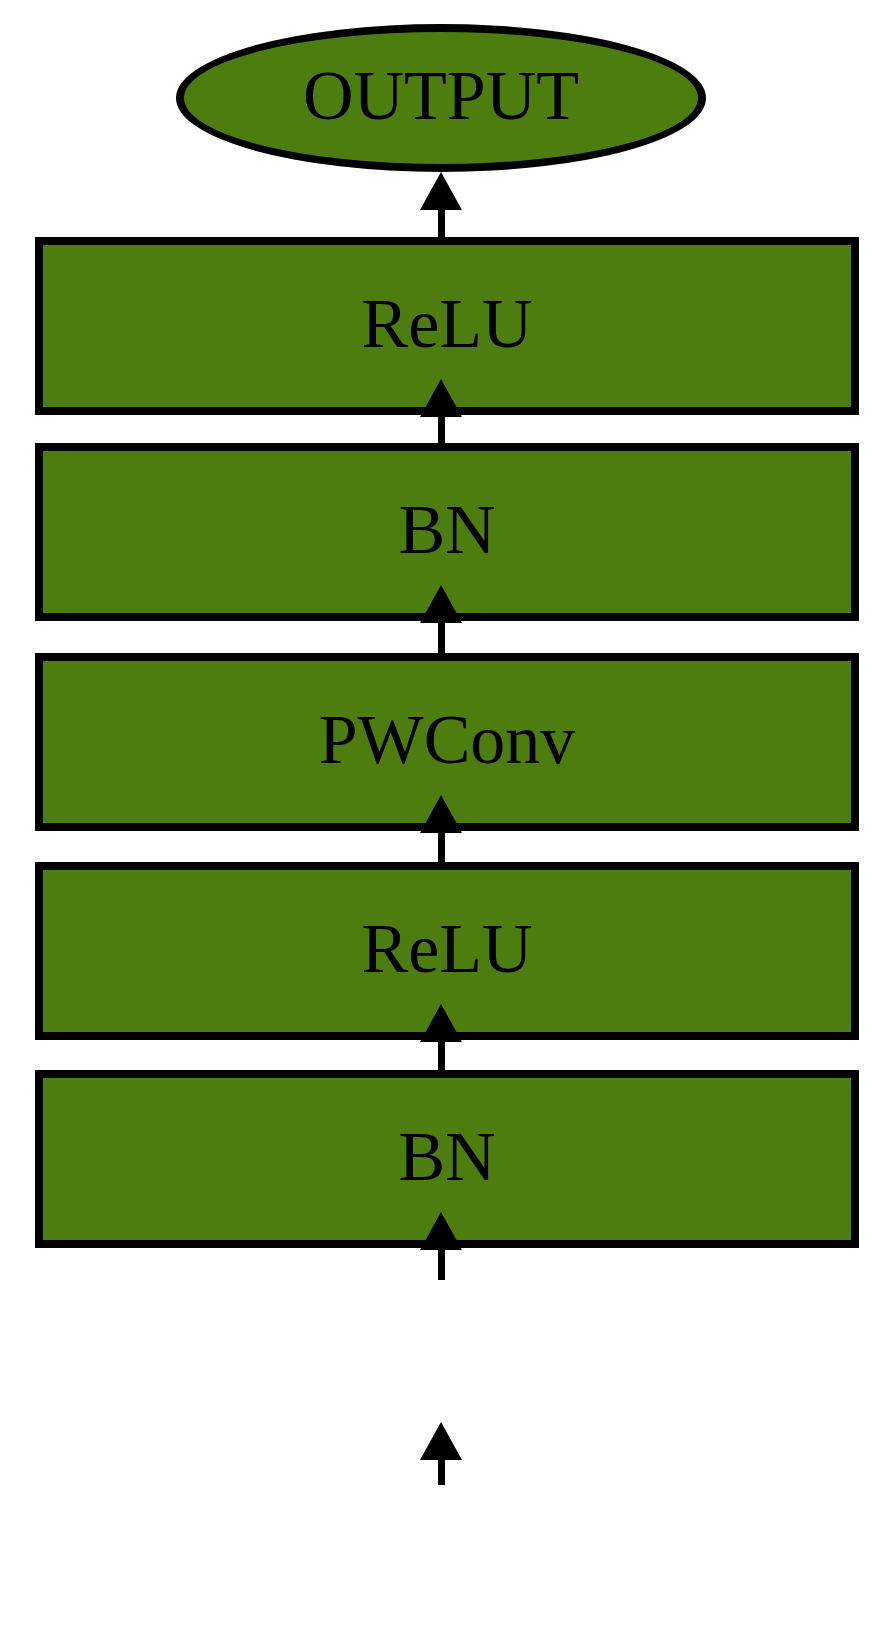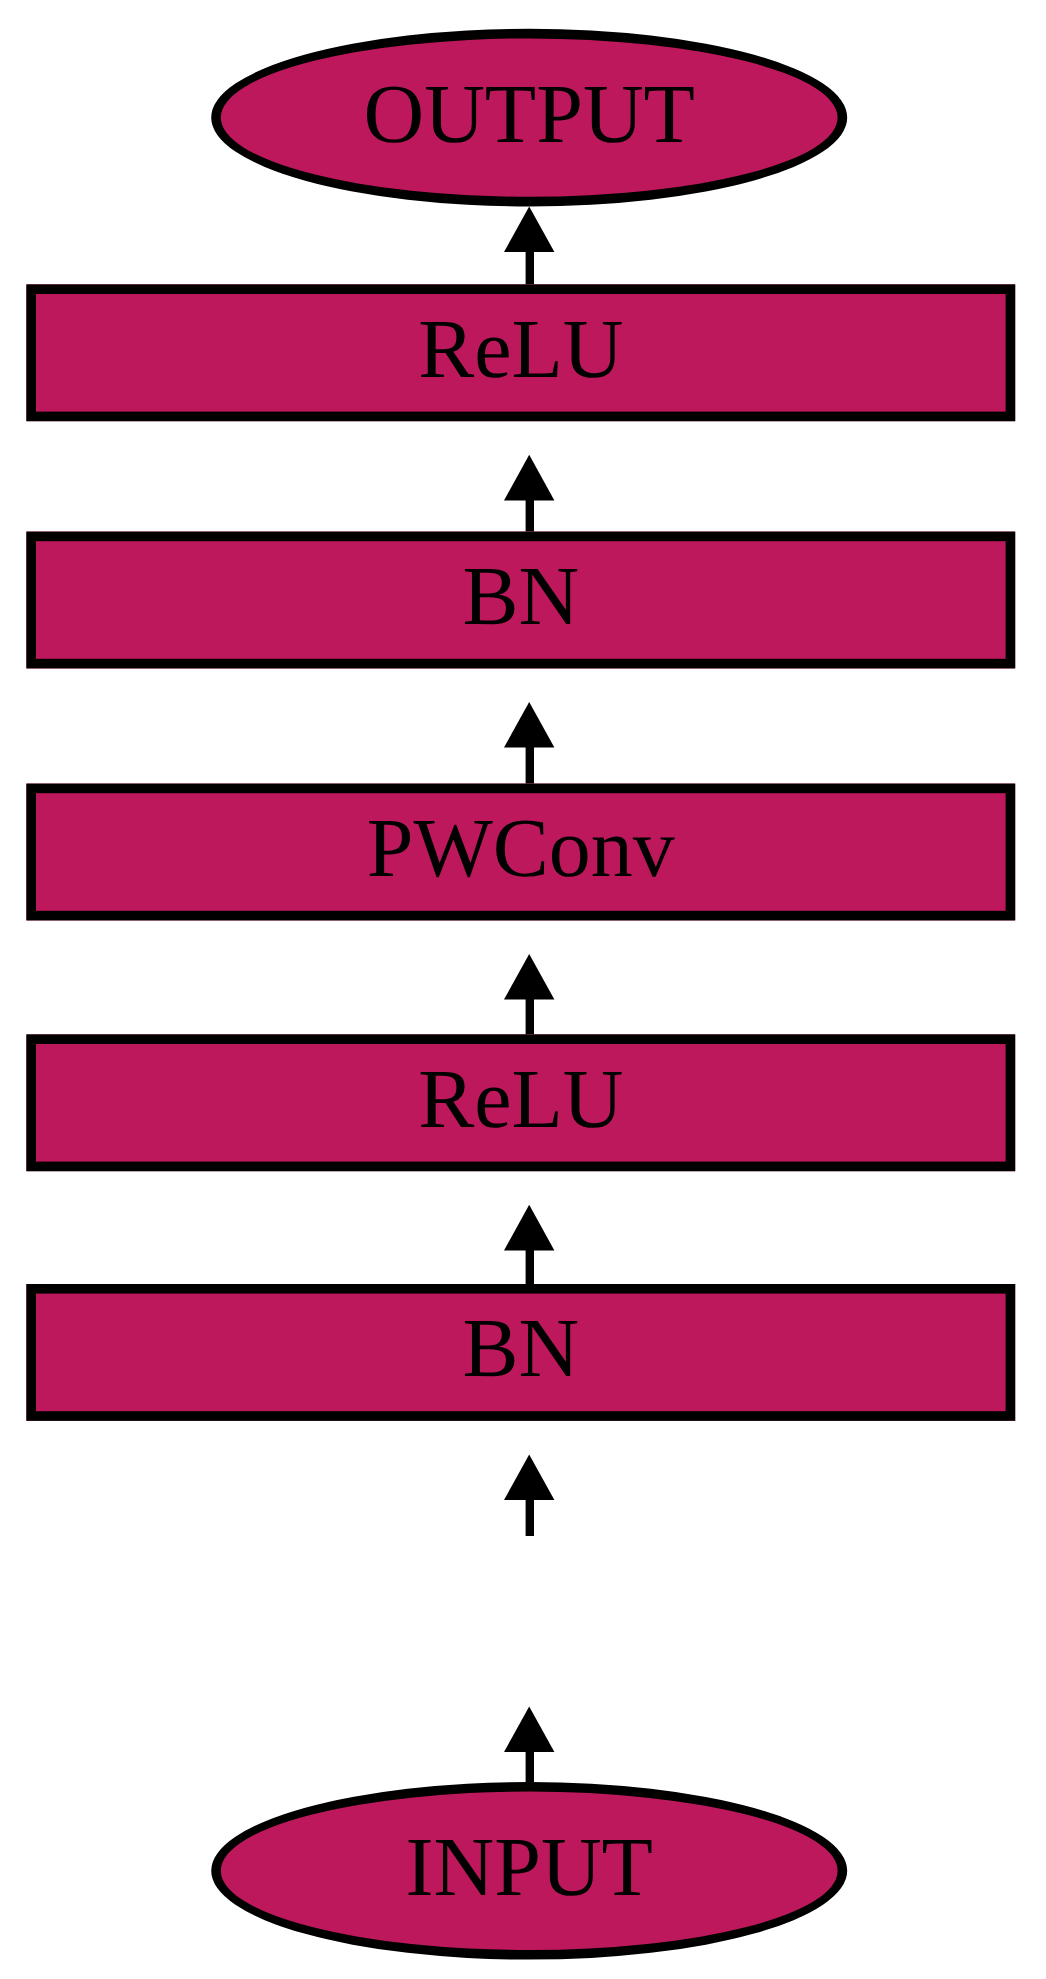--- a/index.html
+++ b/index.html
@@ -12,36 +12,36 @@
     width: 872px;
     height: 1649px;
     background: #ffffff;
     font-family: "Liberation Serif", "DejaVu Serif", serif;
     color: #000000;
     overflow: hidden;
   }
   .node {
     position: absolute;
     box-sizing: border-box;
-    background: #be185d;
+    background: #4d7c0f;
     display: flex;
     align-items: center;
     justify-content: center;
   }
   .node .label {
     font-size: 70px;
     line-height: 1;
     color: #000000;
     white-space: nowrap;
     transform: translateY(-2px);
   }
   .rect-node {
-    left: 22px;
+    left: 35px;
     width: 824px;
-    height: 114px;
+    height: 178px;
     border: 8px solid #000000;
   }
   .ellipse-node {
     left: 176px;
     width: 530px;
     height: 148px;
     border: 8px solid #000000;
     border-radius: 50%;
   }
   .arrow {
@@ -125,17 +125,14 @@
     <div class="head"></div>
     <div class="shaft"></div>
   </div>
 
 
   <div class="arrow" style="top:1422px; height:63px;">
     <div class="head"></div>
     <div class="shaft"></div>
   </div>
 
-  <div class="node ellipse-node" style="top:1485px;">
-    <span class="label">INPUT</span>
-  </div>
 
 </div>
 
 </body></html>

